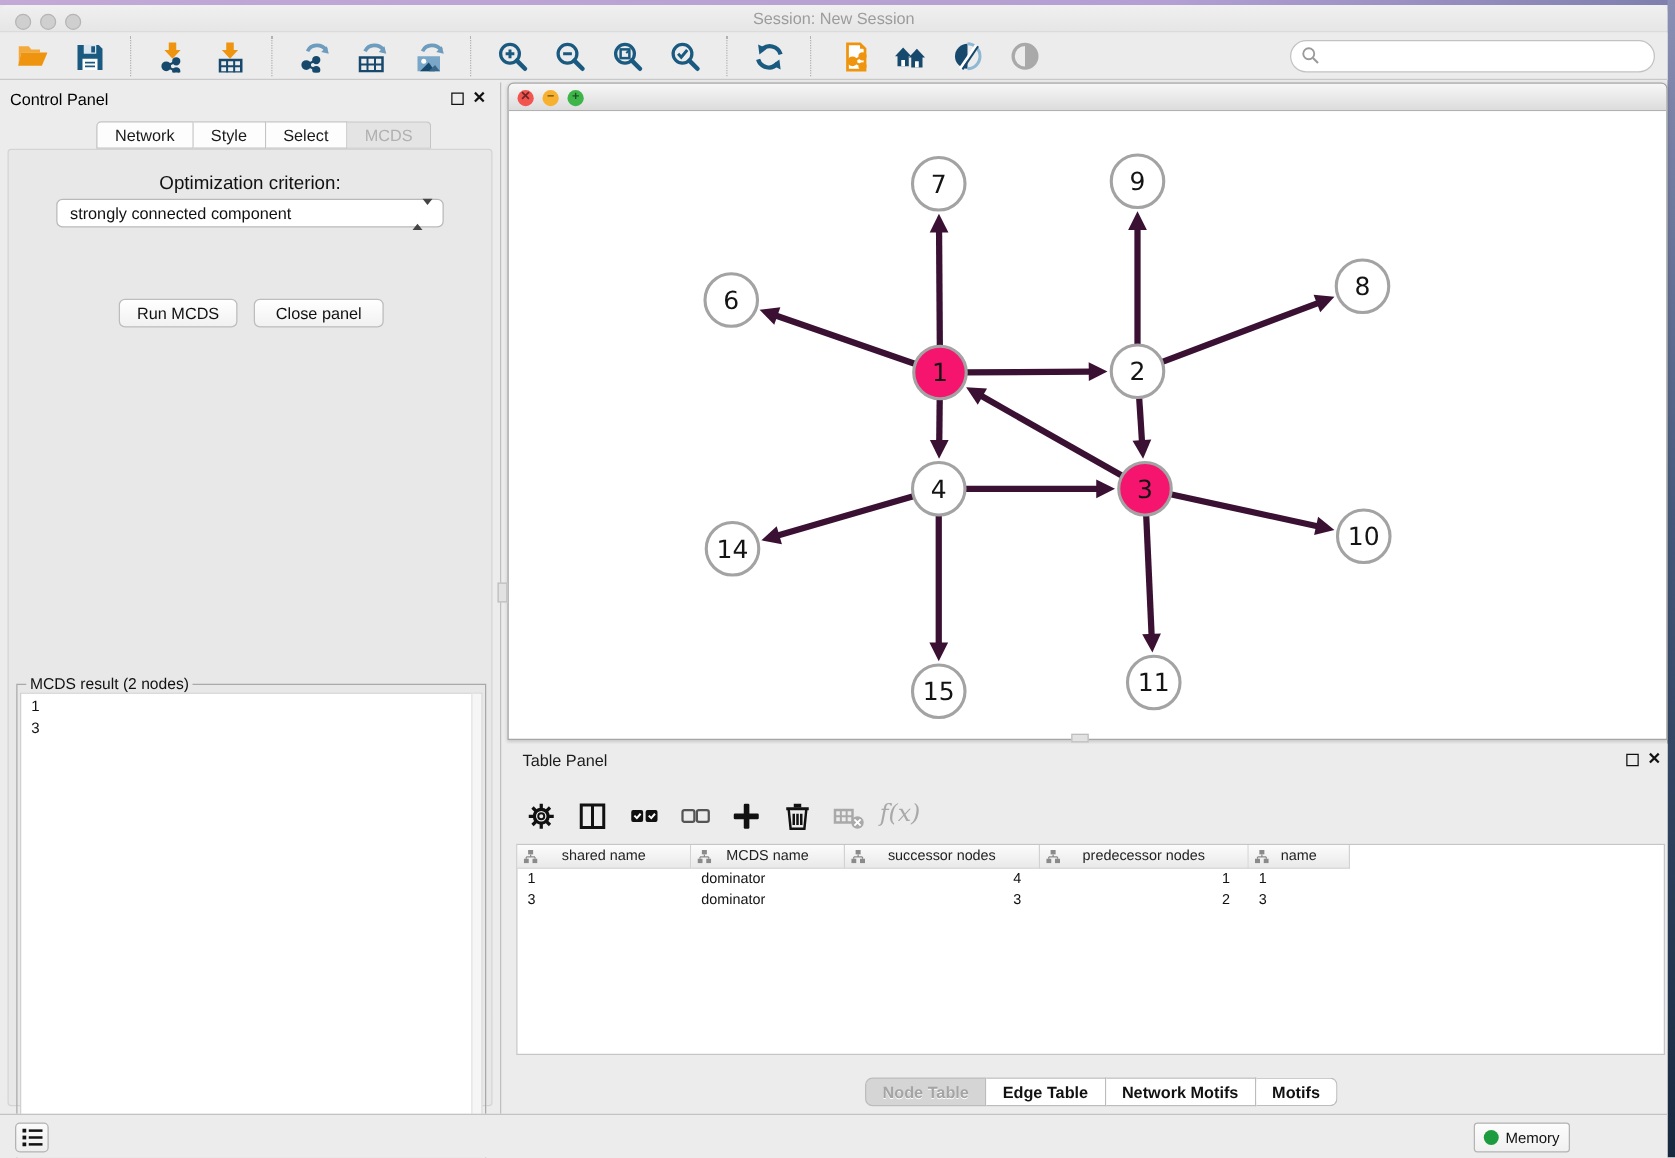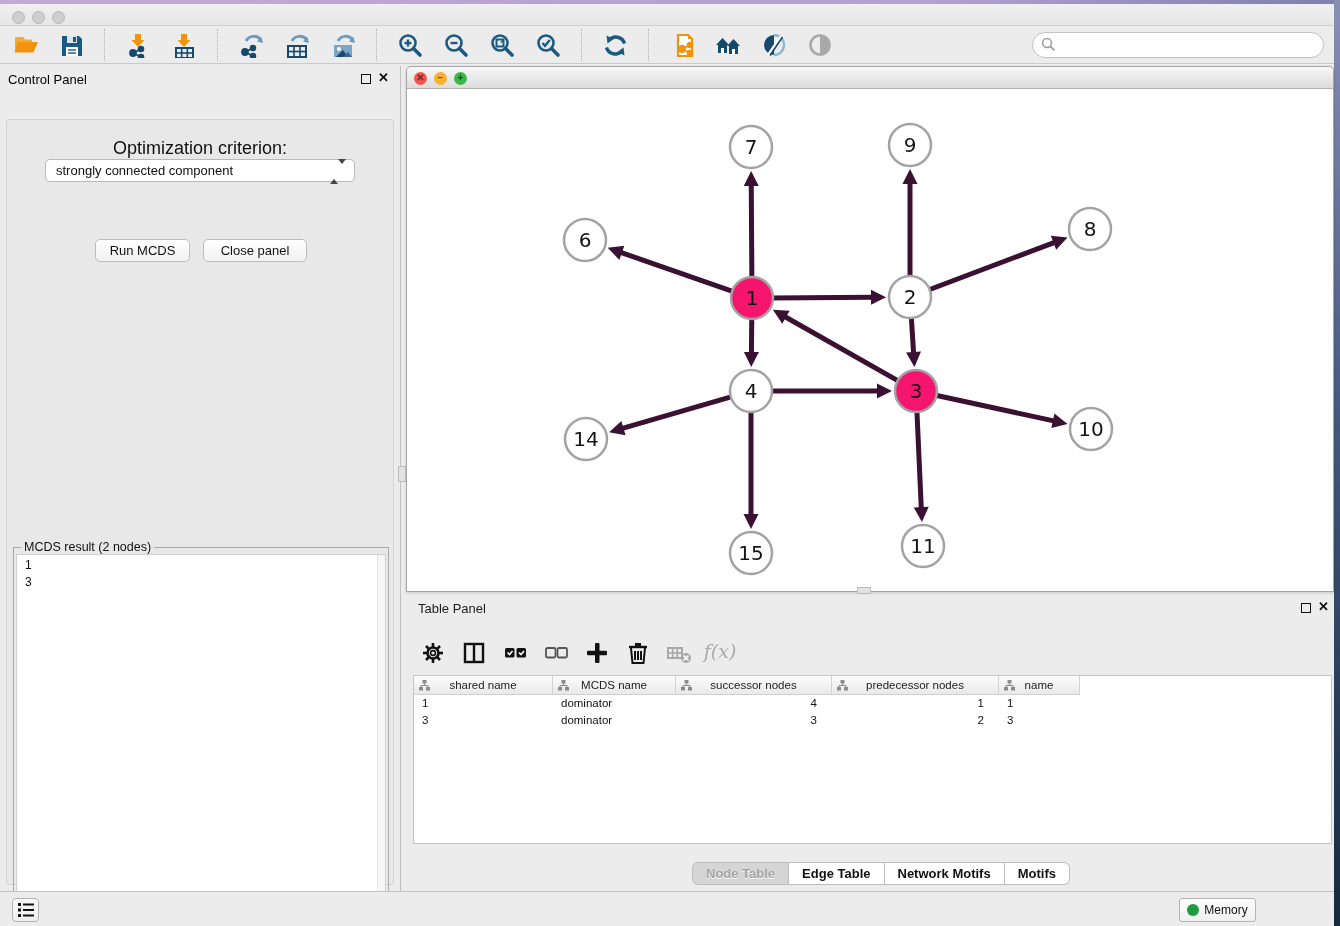--- a/index.html
+++ b/index.html
@@ -39,21 +39,21 @@
   .panel-float { position:absolute; top:8px; width:10px; height:10px; border:1.6px solid #111; }
   .panel-close { position:absolute; top:4px; font-size:13px; font-weight:bold; color:#111; }
   #cp-tabs { position:absolute; left:77px; top:31px; height:22px; display:flex; }
   .cp-tab { height:22px; padding:0 14px; background:#fdfdfd; border:1px solid #c4c4c4;
     border-left:none; font-size:13px; color:#1a1a1a; display:flex; align-items:center; }
   .cp-tab:first-child { border-left:1px solid #c4c4c4; border-radius:4px 0 0 0; }
   .cp-tab.sel { background:#e4e4e4; color:#b0b0b0; border-radius:0 4px 0 0; }
   #cp-pane { position:absolute; left:6px; top:53px; width:388px; height:766px;
     background:#e8e8e8; border:1px solid #d4d4d4; border-radius:3px; }
   #opt-label { position:absolute; left:0; top:18px; width:100%; text-align:center;
-    font-size:18px; color:#111; }
+    font-size:15px; color:#111; }
   #opt-select { position:absolute; left:38px; top:39px; width:310px; height:23px;
     background:#fff; border:1px solid #b9b9b9; border-radius:5px;
     font-size:13px; color:#111; display:flex; align-items:center; padding:0 26px 0 10px; }
   .updown { position:absolute; right:8px; top:4px; }
   .updown .tri { width:0; height:0; border-left:4px solid transparent; border-right:4px solid transparent; }
   .tri.up { border-bottom:5px solid #444; margin-bottom:3px; }
   .tri.dn { border-top:5px solid #444; }
   .cp-btn { position:absolute; top:72px; height:23px; background:linear-gradient(#ffffff,#f1f1f1);
     border:1px solid #bdbdbd; border-radius:5px; font-size:13px; color:#111;
     display:flex; align-items:center; justify-content:center;margin-top:47px; }
@@ -124,20 +124,21 @@
 </head>
 <body>
 
 <div id="wall-top" class="abs"></div>
 <div id="wall-right" class="abs"></div>
 
 <div id="titlebar" class="abs">
   <div class="tl-dot" style="left:12px"></div>
   <div class="tl-dot" style="left:32px"></div>
   <div class="tl-dot" style="left:52px"></div>
+  <div id="app-title">Session: New Session</div>
 </div>
 
 <div id="main-toolbar" class="abs">
 
 <span class="tbi">
       <svg width="26" height="26" viewBox="0 0 26 26">
         <path d="M3 19V5h8l2 2.5h7V10H5z" fill="#f3a93c"></path>
         <polygon points="5,10 26,10 21.5,20.5 2.5,20.5" fill="#ef940e"></polygon>
       </svg>
     </span>
@@ -292,20 +293,26 @@
  <circle cx="6" cy="6" r="4.4" fill="none" stroke="#9a9a9a" stroke-width="1.5"></circle>
  <line x1="9.4" y1="9.4" x2="13.4" y2="13.4" stroke="#9a9a9a" stroke-width="1.7"></line>
       </svg>
     </div>
   </div>
 
 <div id="control-panel" class="abs">
   <div id="cp-title">Control Panel</div>
   <div class="panel-float" style="left:361px"></div>
   <div class="panel-close" style="left:378px">✕</div>
+  <div id="cp-tabs">
+      <div class="cp-tab">Network</div>
+      <div class="cp-tab">Style</div>
+      <div class="cp-tab">Select</div>
+      <div class="cp-tab sel">MCDS</div>
+    </div>
   <div id="cp-pane">
     <div id="opt-label">Optimization criterion:</div>
     <div id="opt-select">
       <span>strongly connected component</span>
       <span class="updown">
         <span class="tri up"></span><span class="tri dn"></span>
       </span>
     </div>
     <div class="cp-btn" style="left:88px;width:95px">Run MCDS</div>
     <div class="cp-btn" style="left:196px;width:104px">Close panel</div>

